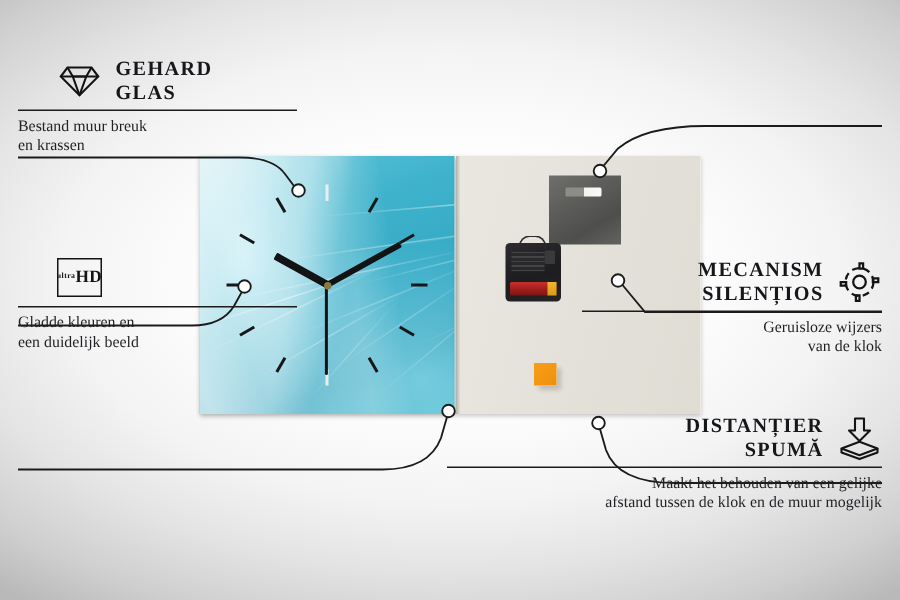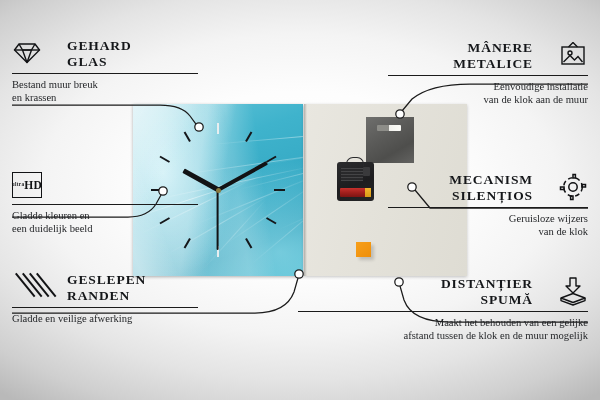--- a/index.html
+++ b/index.html
@@ -243,22 +243,23 @@
   
   .feature {
     position: absolute;
     z-index: 7;
   }
   .feature.left  { text-align: left;  }
   .feature.right { text-align: right; }
 
   .f-head {
     display: flex;
-    align-items: flex-start;
-    gap: 25px;
+    align-items: flex-end;
+    gap: 9px;
+    margin-left: 26px;
   }
   .feature.right .f-head {
     flex-direction: row-reverse;
   }
   .f-icon {
     flex: 0 0 auto;
     width: 30px;
     height: 30px;
     display: flex;
     align-items: center;
@@ -461,54 +462,21 @@
           <span class="hd-ultra">ultra</span>
           <span class="hd-hd">HD</span>
         </span>
       </span>
     </div>
     <div class="f-rule"></div>
     <div class="f-desc">Gladde kleuren en
 een duidelijk beeld</div>
   </div>
 
-  <div class="feature left" style="left:12px; top:272px; width:186px;">
-    <div class="f-head">
-      <span class="f-icon">
-        <span class="bevel">
-          <span style="left:2px;"></span>
-          <span style="left:9px;"></span>
-          <span style="left:16px;"></span>
-          <span style="left:23px;"></span>
-        </span>
-      </span>
-      <span class="f-title">GESLEPEN
-RANDEN</span>
-    </div>
-    <div class="f-rule"></div>
-    <div class="f-desc">Gladde en veilige afwerking</div>
-  </div>
-
-  <div class="feature right" style="right:12px; top:40px; width:200px;">
-    <div class="f-head">
-      <span class="f-icon">
-        <svg width="30" height="28" viewBox="0 0 30 28" fill="none" stroke="#121315" stroke-width="1.4">
-          <path d="M15 1.5 L10.5 6 M15 1.5 L19.5 6"></path>
-          <rect x="4" y="6" width="22" height="17"></rect>
-          <circle cx="12" cy="12" r="2"></circle>
-          <path d="M5.5 21 L12 14.5 L16.5 19 L20 15.5 L24.5 21"></path>
-        </svg>
-      </span>
-      <span class="f-title">MÂNERE
-METALICE</span>
-    </div>
-    <div class="f-rule"></div>
-    <div class="f-desc">Eenvoudige installatie
-van de klok aan de muur</div>
-  </div>
+
 
   <div class="feature right" style="right:12px; top:172px; width:200px;">
     <div class="f-head">
       <span class="f-icon">
         <svg width="28" height="28" viewBox="0 0 28 28" fill="none" stroke="#121315" stroke-width="1.5">
           <circle cx="14" cy="14" r="4.2"></circle>
           <path d="M14 1.5 l2.4 0 0 3.6 -2.4 0 Z M14 26.5 l-2.4 0 0 -3.6 2.4 0 Z
                    M1.5 14 l0 2.4 3.6 0 0 -2.4 Z M26.5 14 l0 -2.4 -3.6 0 0 2.4 Z"></path>
           <circle cx="14" cy="14" r="9.3" stroke-dasharray="4.6 3.1"></circle>
         </svg>

